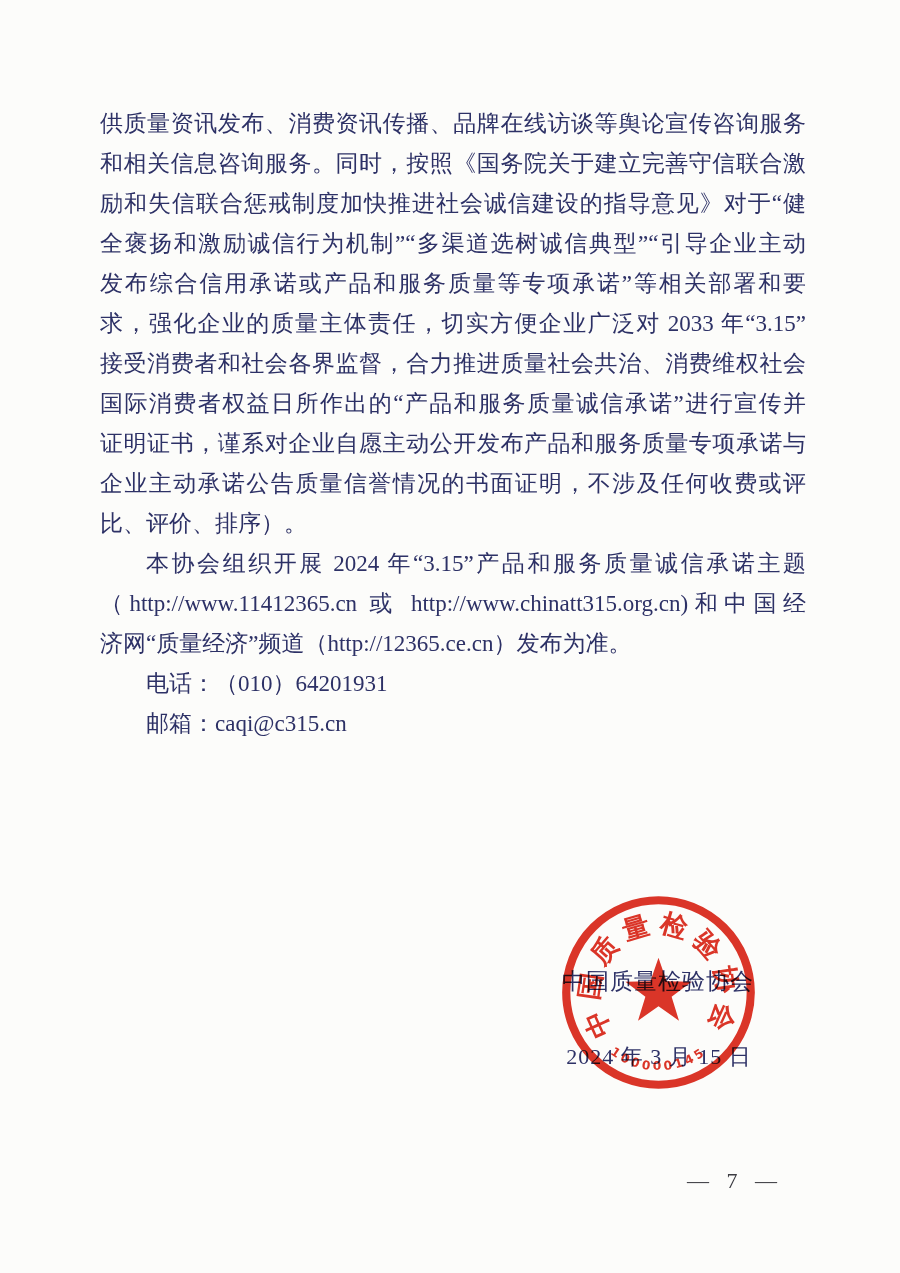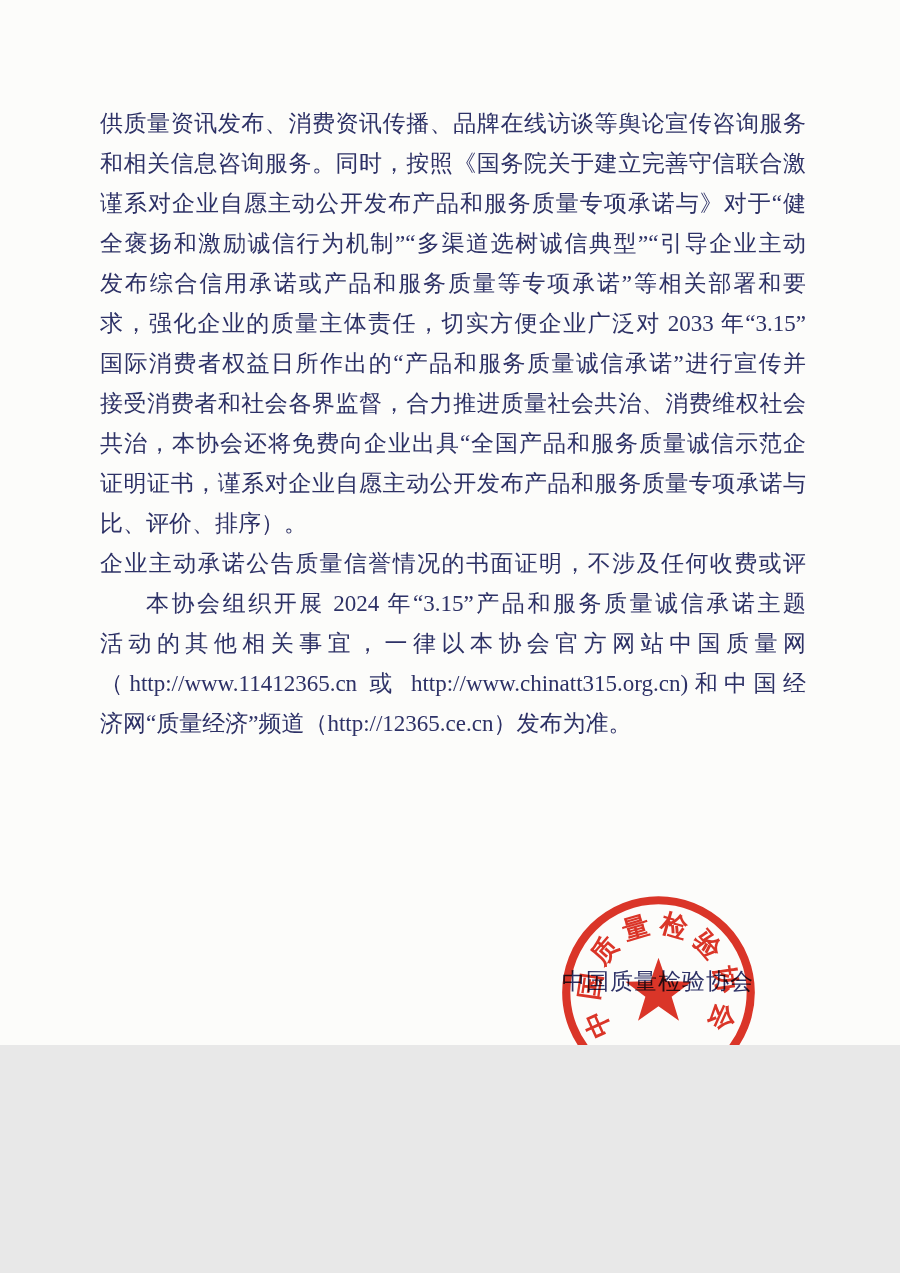--- a/index.html
+++ b/index.html
@@ -1,19 +1,19 @@
 <!DOCTYPE html>
 <html><head>
 <meta charset="utf-8">
 <style>
   html, body { margin: 0; padding: 0; background: #e8e8e8; }
   .page {
     position: relative;
     width: 900px;
-    height: 1045px;
+    height: 1273px;
     margin: 0 auto;
     background: #fcfcfa;
     color: #2d3166;
     font-family: "Liberation Serif", "DejaVu Serif", serif;
     overflow: hidden;
   }
   .text-block {
     position: absolute;
     left: 100px;
     top: 104px;
@@ -72,39 +72,41 @@
 </head>
 <body>
 
 <div class="page">
 
   <div class="text-block">
 
     <div>
       <div class="line full">供质量资讯发布、消费资讯传播、品牌在线访谈等舆论宣传咨询服务</div>
       <div class="line full">和相关信息咨询服务。同时，按照《国务院关于建立完善守信联合激</div>
-      <div class="line full">谨系对企业自愿主动公开发布产品和服务质量专项承诺与》对于“健</div>
+      <div class="line full">励和失信联合惩戒制度加快推进社会诚信建设的指导意见》对于“健</div>
       <div class="line full">全褒扬和激励诚信行为机制”“多渠道选树诚信典型”“引导企业主动</div>
       <div class="line full">发布综合信用承诺或产品和服务质量等专项承诺”等相关部署和要</div>
       <div class="line full">求，强化企业的质量主体责任，切实方便企业广泛对 2033 年“3.15”</div>
+      <div class="line full">接受消费者和社会各界监督，合力推进质量社会共治、消费维权社会</div>
       <div class="line full">国际消费者权益日所作出的“产品和服务质量诚信承诺”进行宣传并</div>
-      <div class="line full">接受消费者和社会各界监督，合力推进质量社会共治、消费维权社会</div>
-      <div class="line full">共治，本协会还将免费向企业出具“全国产品和服务质量诚信示范企</div>
       <div class="line full">证明证书，谨系对企业自愿主动公开发布产品和服务质量专项承诺与</div>
+      <div class="line full">企业主动承诺公告质量信誉情况的书面证明，不涉及任何收费或评</div>
       <div class="line">比、评价、排序）。</div>
-      <div class="line full">企业主动承诺公告质量信誉情况的书面证明，不涉及任何收费或评</div>
     </div>
 
     <div>
       <div class="line full indent">本协会组织开展 2024 年“3.15”产品和服务质量诚信承诺主题</div>
-      <div class="line full">活动的其他相关事宜，一律以本协会官方网站中国质量网</div>
       <div class="line full">（http://www.11412365.cn 或 http://www.chinatt315.org.cn)和中国经</div>
       <div class="line">济网“质量经济”频道（http://12365.ce.cn）发布为准。</div>
     </div>
 
+    <div>
+      <div class="line indent2">电话：（010）64201931</div>
+      <div class="line indent2">邮箱：caqi@c315.cn</div>
+    </div>
 
     <div class="gap"></div>
 
 
   </div>
 
   <div class="sig-org">中国质量检验协会</div>
   <div class="sig-date">2024 年 3 月 15 日</div>
 
   <svg class="seal" width="205" height="205" viewBox="0 0 200 200" xmlns="http://www.w3.org/2000/svg">

